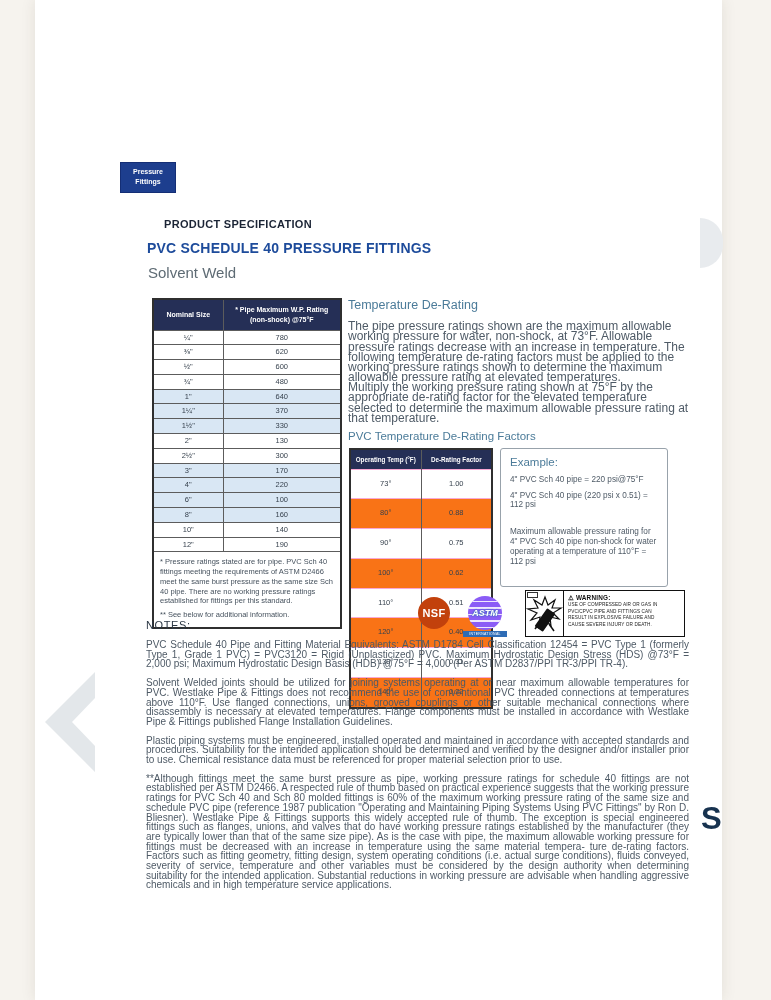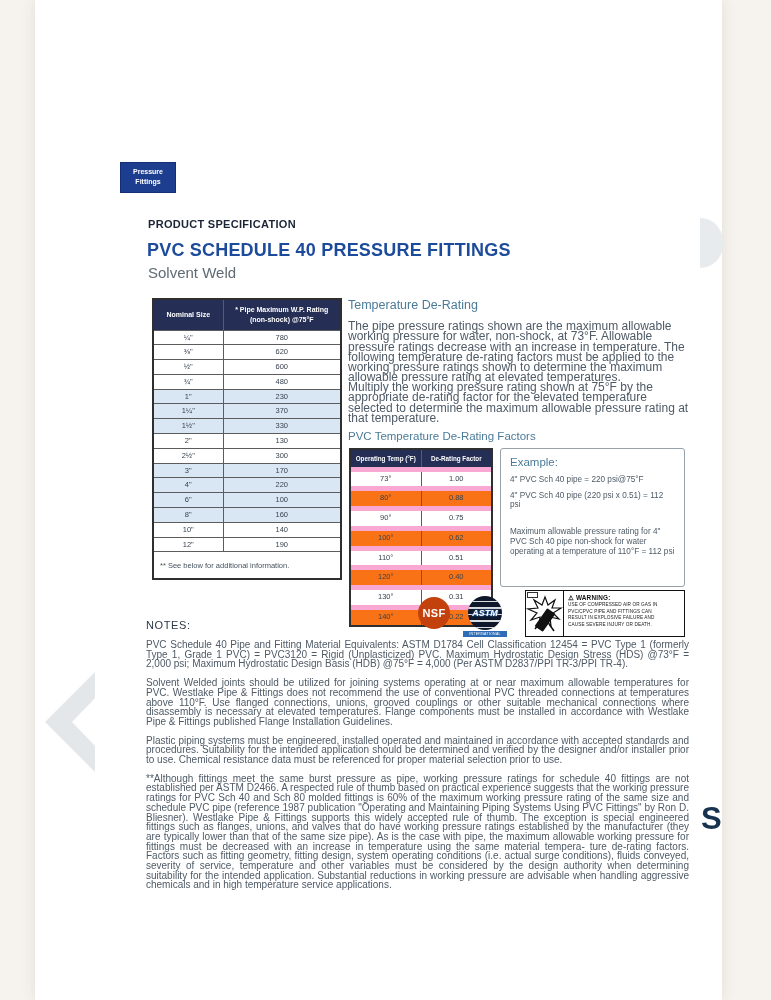--- a/index.html
+++ b/index.html
@@ -9,22 +9,22 @@
   #page { position:absolute; left:35px; top:0; width:687px; height:1000px; background:#ffffff; box-shadow:0 0 14px rgba(60,50,30,.10); }
 
   
   .deco-half-circle { position:absolute; left:700px; top:218px; width:23px; height:50px; background:#e8ebee; border-radius:0 25px 25px 0; }
   .deco-chevron { position:absolute; left:45px; top:672px; }
   .partial-s { position:absolute; left:701px; top:803px; font-size:31px; font-weight:900; color:#17324f; line-height:1; }
 
   
   .tab { position:absolute; left:120px; top:162px; width:56px; height:31px; background:#1d3e8e; border:1px solid #142e75;
          color:#fff; font-size:7px; font-weight:bold; text-align:center; line-height:1.45; padding-top:4px; }
-  .eyebrow { position:absolute; left:148px; top:218px; font-size:11px; font-weight:bold; color:#1b2435; letter-spacing:.3px; }
-  .title { position:absolute; left:147px; top:240px; font-size:18px; font-weight:bold; color:#1d4b9b; letter-spacing:.2px; }
+  .eyebrow { position:absolute; left:164px; top:218px; font-size:11px; font-weight:bold; color:#1b2435; letter-spacing:.3px; }
+  .title { position:absolute; left:147px; top:240px; font-size:14px; font-weight:bold; color:#1d4b9b; letter-spacing:.2px; }
   .subtitle { position:absolute; left:148px; top:264px; font-size:15px; color:#5e6b74; }
 
   
   .ptable-box { position:absolute; left:152px; top:298px; width:190px; border:2px solid #2f2f2f; background:#fff; }
   .ptable { width:100%; border-collapse:collapse; table-layout:fixed; }
   .ptable th { background:#252f56; color:#fff; font-size:7px; font-weight:bold; text-align:center; vertical-align:middle; padding:3px 2px; height:30px; line-height:1.35; }
   .ptable th:first-child { width:69px; }
   .ptable td { font-size:7.5px; color:#37424e; text-align:center; height:13.8px; line-height:13.8px; border-top:1px solid #5c5c5c; padding:0; }
   .ptable td + td, .ptable th + th { border-left:1px solid #5c5c5c; }
   .ptable tr.shaded td { background:#d9e7f4; }
@@ -35,34 +35,34 @@
   .h-steel { color:#4b7b99; font-weight:500; }
   .h-derating { position:absolute; left:348px; top:298px; font-size:12.5px; }
   .rc-para { position:absolute; left:348px; width:341px; font-size:12px; line-height:10.3px; color:#4e5a66; }
   .p1 { top:321px; }
   .p2 { top:382px; }
   .h-factors { position:absolute; left:348px; top:430px; font-size:11.5px; }
 
   .dtable-box { position:absolute; left:349px; top:448px; width:144px; border:2px solid #2f2f2f; background:#fff; }
   .dtable { width:100%; border-collapse:collapse; table-layout:fixed; }
   .dtable th { background:#252f56; color:#fff; font-size:6.3px; font-weight:bold; text-align:center; height:19px; vertical-align:middle; padding:0 1px; }
-  .dtable td { font-size:7.5px; color:#37424e; text-align:center; height:14.8px; line-height:14.8px; border-top:5px solid #f9a8d4; padding:0; }
+  .dtable td { font-size:7.5px; color:#37424e; text-align:center; height:14.8px; line-height:14.8px; border-top:1px solid #f9a8d4; padding:7px; }
   .dtable td + td, .dtable th + th { border-left:1px solid #5c5c5c; }
   .dtable tr.shaded td { background:#f97316; }
 
-  .example-box { position:absolute; left:500px; top:448px; width:185px; height:139px; border:1px solid #98a2ab; border-radius:3px; background:#fff; padding:7px 9px; }
+  .example-box { position:absolute; left:500px; top:448px; width:168px; height:139px; border:1px solid #98a2ab; border-radius:3px; background:#fff; padding:7px 9px; }
   .example-box .ex-head { font-size:11.5px; }
   .example-box .ex-q { margin-top:6px; font-size:8.2px; line-height:10px; color:#4e5a66; }
   .example-box .ex-step { margin-top:7px; font-size:8.2px; color:#4e5a66; }
   .example-box .ex-concl { margin-top:18px; font-size:8.2px; line-height:10px; color:#4e5a66; }
 
   
   .nsf-mark { position:absolute; left:418px; top:597px; width:32px; height:32px; border-radius:50%; background:#c2410c;
               color:#fff; font-weight:bold; font-size:11px; display:flex; align-items:center; justify-content:center; letter-spacing:.3px; }
-  .astm-mark { position:absolute; left:468px; top:596px; width:34px; height:34px; border-radius:50%; background:#0f172a;
+  .astm-mark { position:absolute; left:468px; top:596px; width:34px; height:34px; border-radius:50%; background:#8b5cf6;
                color:#fff; display:flex; align-items:center; justify-content:center; overflow:hidden; }
   .astm-mark .stripes { position:absolute; inset:0; background:repeating-linear-gradient(to bottom, transparent 0 5px, rgba(255,255,255,.85) 5px 6.5px); }
   .astm-mark .astm-word { position:relative; font-size:9px; font-weight:bold; font-style:italic; text-shadow:0 0 2px #2e6cb5,0 0 2px #2e6cb5; }
   .astm-intl { position:absolute; left:463px; top:631px; width:44px; height:6px; background:#2e6cb5; color:#fff; font-size:3.5px; text-align:center; line-height:6px; letter-spacing:.3px; }
 
   .warning-box { position:absolute; left:525px; top:590px; width:160px; height:47px; border:1.5px solid #111; background:#fff; display:flex; }
   .warn-picto { width:38px; border-right:1.5px solid #111; position:relative; }
   .warn-minibox { position:absolute; left:1px; top:1px; width:11px; height:6px; border:0.5px solid #333; font-size:2.5px; color:#333; text-align:center; line-height:5px; overflow:hidden; }
   .warn-text { flex:1; padding:3px 4px 2px; }
   .warn-title { font-size:6.4px; font-weight:bold; color:#111; letter-spacing:.2px; }
@@ -110,21 +110,21 @@
           <tr>
             <td>½"</td>
             <td>600</td>
           </tr>
           <tr>
             <td>¾"</td>
             <td>480</td>
           </tr>
           <tr class="shaded">
             <td>1"</td>
-            <td>230</td>
+            <td>640</td>
           </tr>
           <tr class="shaded">
             <td>1¼"</td>
             <td>370</td>
           </tr>
           <tr class="shaded">
             <td>1½"</td>
             <td>330</td>
           </tr>
           <tr>
@@ -155,20 +155,21 @@
             <td>10"</td>
             <td>140</td>
           </tr>
           <tr>
             <td>12"</td>
             <td>190</td>
           </tr>
         </tbody>
     </table>
     <div class="ptable-foot">
+      <div class="fn1">* Pressure ratings stated are for pipe.  PVC Sch 40 fittings meeting the requirements of ASTM D2466 meet the same burst pressure as the same size Sch 40 pipe.  There are no working pressure ratings established for fittings per this standard.</div>
       <div class="fn2">** See below for additional information.</div>
     </div>
   </div>
 
   <div class="h-derating h-steel">Temperature De-Rating</div>
   <div class="rc-para p1">The pipe pressure ratings shown are the maximum allowable working pressure for water, non-shock, at 73°F.  Allowable pressure ratings decrease with an increase in temperature. The following temperature de-rating factors must be applied to the working pressure ratings shown to determine the maximum allowable pressure rating at elevated temperatures.</div>
   <div class="rc-para p2">Multiply the working pressure rating shown at 75°F by the appropriate de-rating factor for the elevated temperature selected to determine the maximum allowable pressure rating at that temperature.</div>
   <div class="h-factors h-steel">PVC Temperature De-Rating Factors</div>
 
   <div class="dtable-box">

